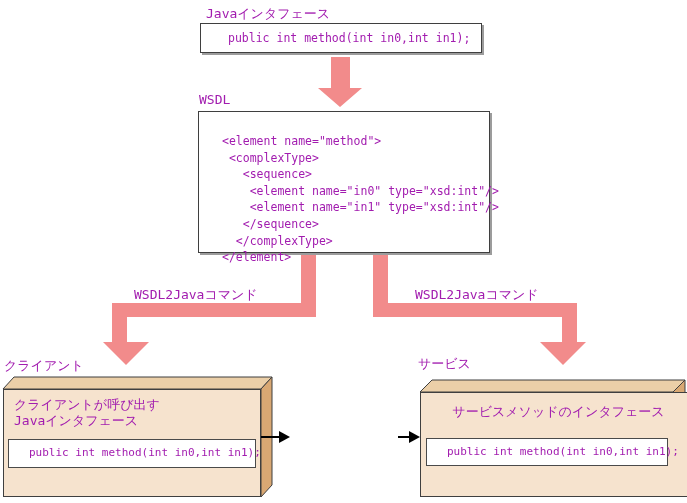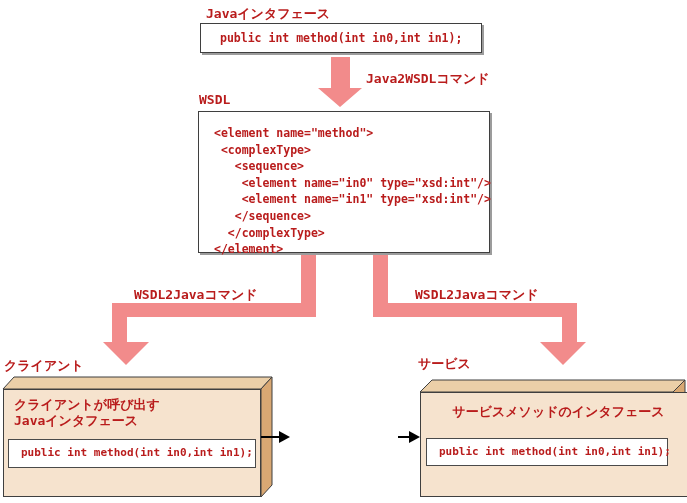--- a/index.html
+++ b/index.html
@@ -1,22 +1,22 @@
 <!DOCTYPE html>
 <html><head>
 <meta charset="utf-8">
 <style>
   html,body{margin:0;padding:0;background:#fff;}
   #stage{position:relative;width:687px;height:503px;background:#fff;overflow:hidden;
-         font-family:"DejaVu Sans Mono","DejaVu Sans","Liberation Sans",sans-serif;color:#b91c1c;font-weight:bold;}
+         font-family:"DejaVu Sans Mono","DejaVu Sans","Liberation Sans",sans-serif;color:#a21caf;}
   svg.layer{position:absolute;left:0;top:0;z-index:1;}
   .lbl{position:absolute;z-index:3;font-size:13px;line-height:15px;white-space:pre;}
   .codebox{position:absolute;z-index:2;background:#fff;border:1px solid #3f3f3f;
            box-shadow:2px 2px 0 #9c9c9c;}
-  .codebox pre, .innerbox pre{margin:8px;font-family:"DejaVu Sans Mono","Liberation Mono",monospace;
+  .codebox pre, .innerbox pre{margin:16px;font-family:"DejaVu Sans Mono","Liberation Mono",monospace;
            font-size:11.5px;line-height:16.6px;white-space:pre;}
   .oneline{display:flex;align-items:center;}
   .facebox{position:absolute;z-index:2;background:#f6e3ce;border:1px solid #3f3f3f;}
   .innerbox{position:absolute;background:#fff;border:1px solid #4a4a4a;}
   .title{font-size:13px;line-height:15.5px;white-space:pre;}
 </style>
 </head>
 <body>
 
 <div id="stage">
@@ -37,21 +37,20 @@
 
     <line x1="257" y1="437" x2="280" y2="437" stroke="#000" stroke-width="2"></line>
     <polygon points="279,431 290,437 279,443" fill="#000000"></polygon>
 
     <line x1="398" y1="437" x2="410" y2="437" stroke="#000" stroke-width="2"></line>
     <polygon points="409,431 420,437 409,443" fill="#000000"></polygon>
   </svg>
 
   <div class="lbl" style="left:206px;top:6px;">Javaインタフェース</div>
 
-  <div class="lbl" style="left:366px;top:71px;">Java2WSDLコマンド</div>
 
   <div class="lbl" style="left:199px;top:92px;">WSDL</div>
 
   <div class="lbl" style="left:134px;top:287px;">WSDL2Javaコマンド</div>
 
   <div class="lbl" style="left:415px;top:287px;">WSDL2Javaコマンド</div>
 
   <div class="lbl" style="left:4px;top:358px;">クライアント</div>
 
 

